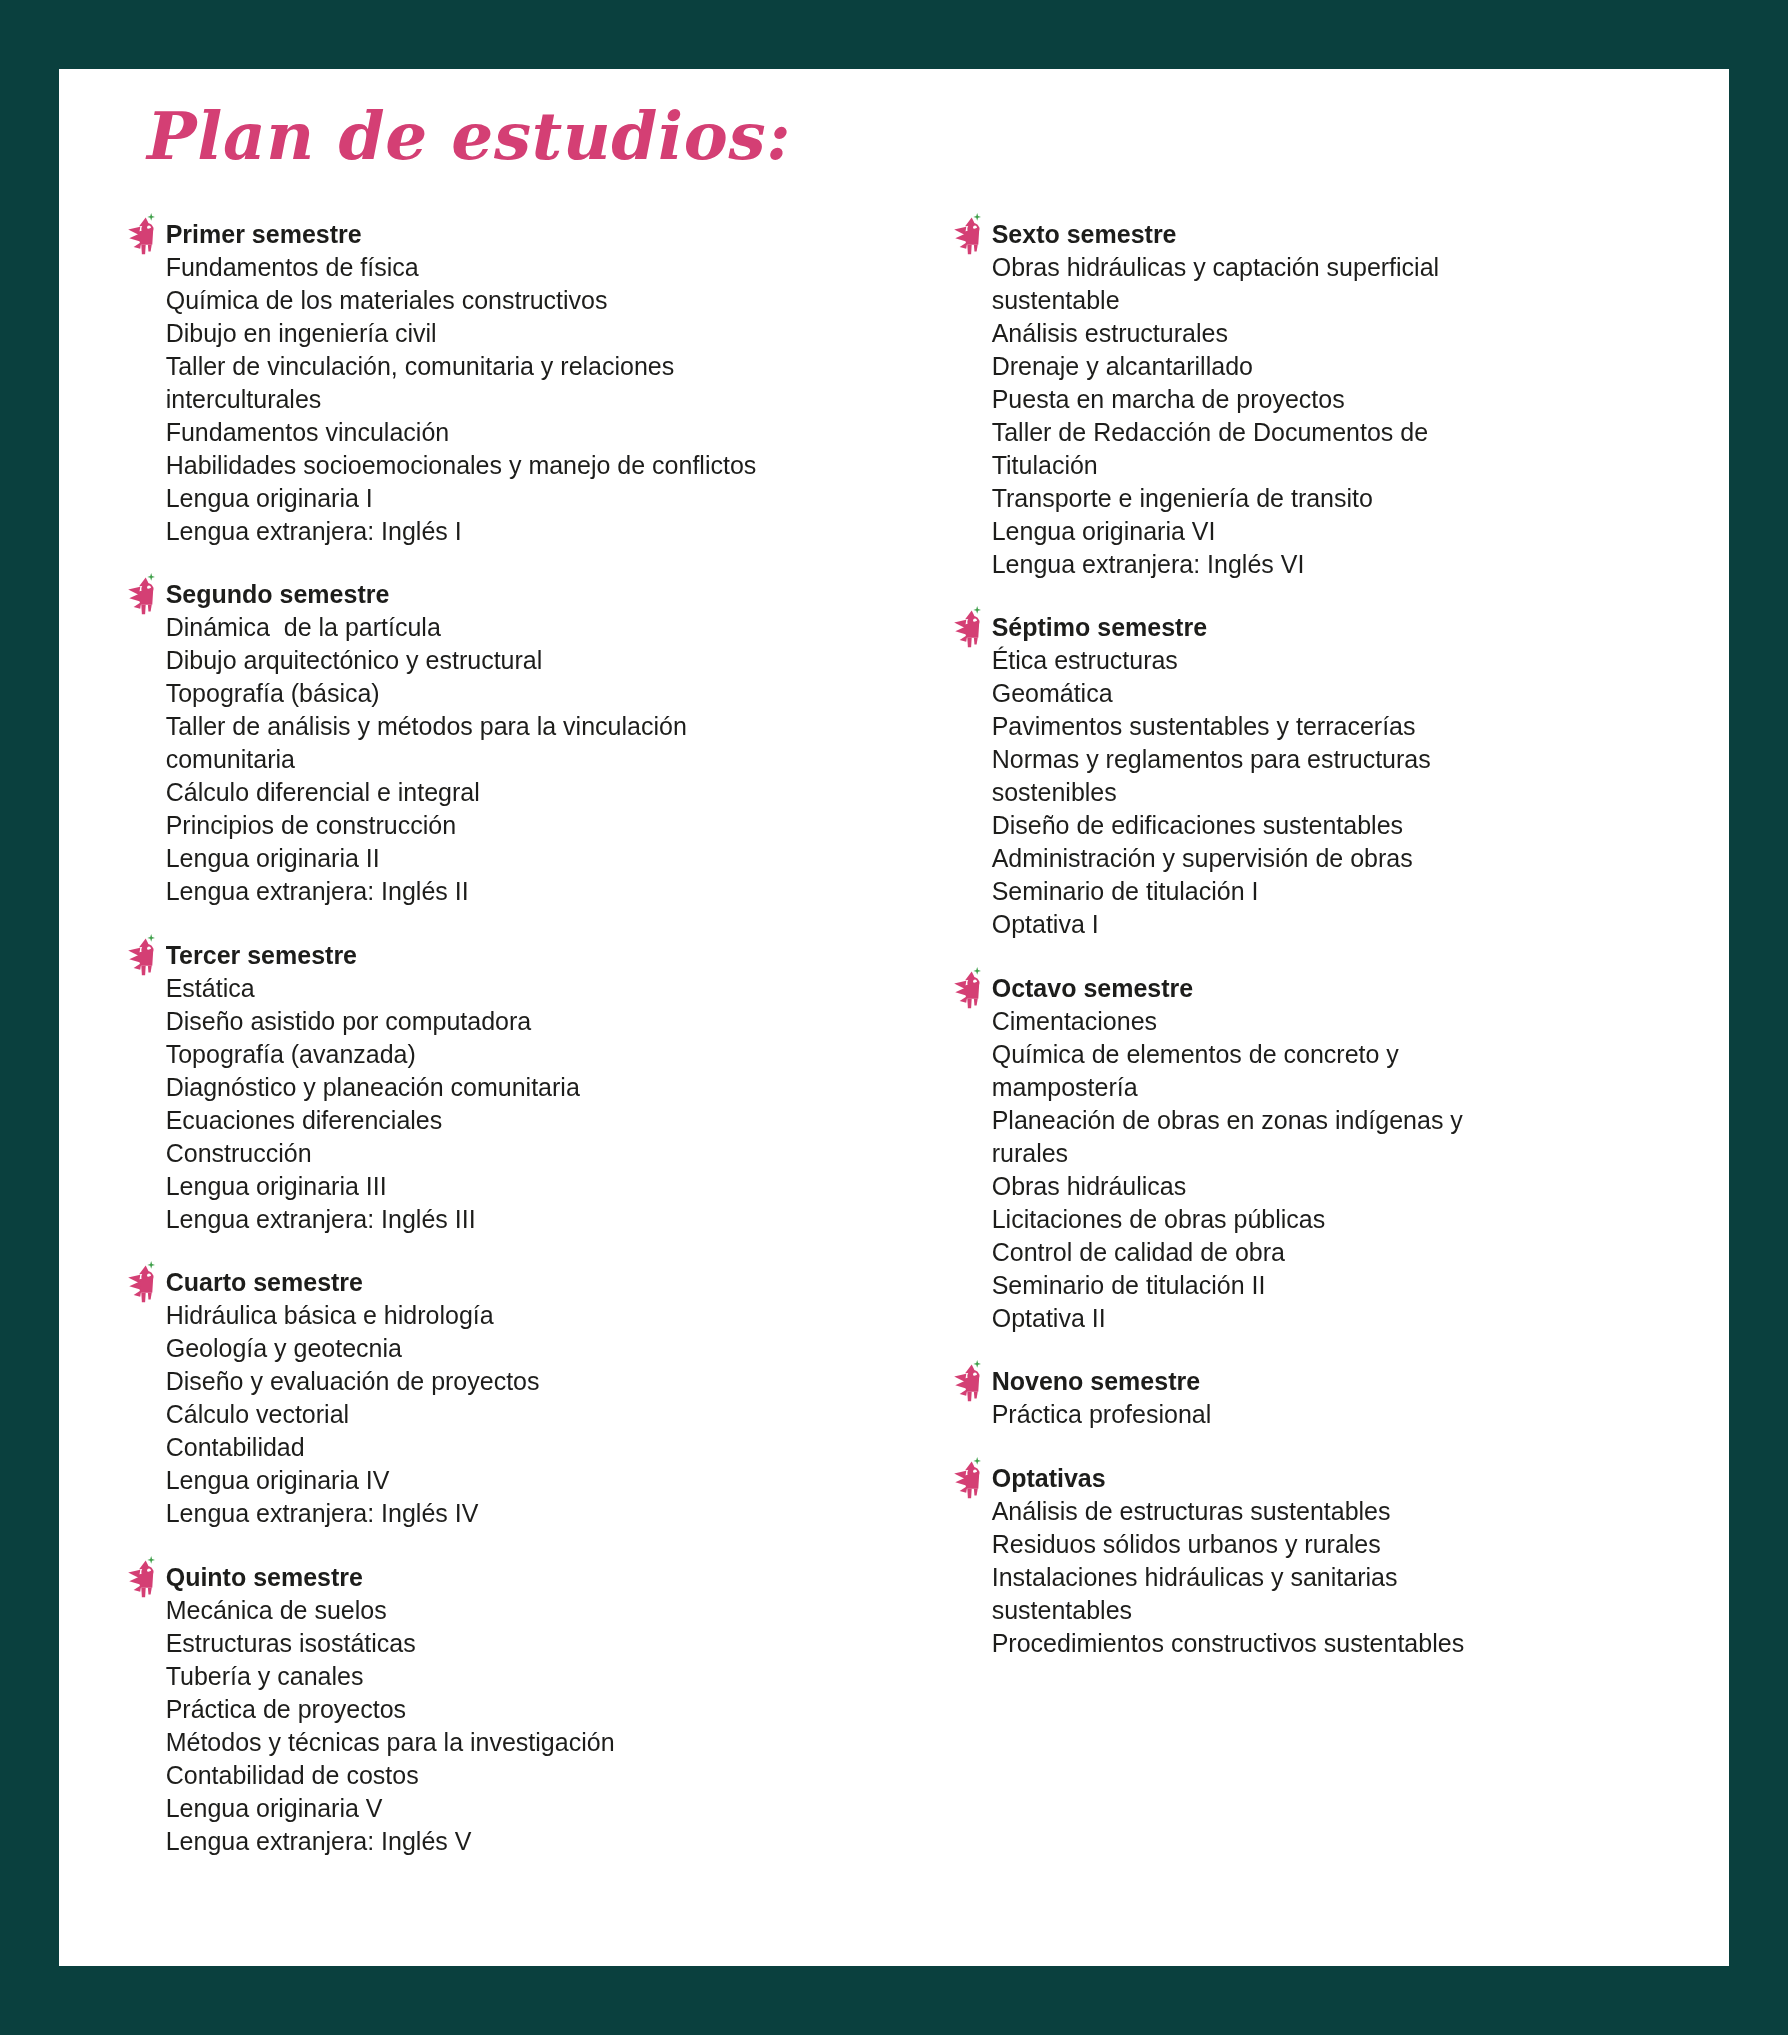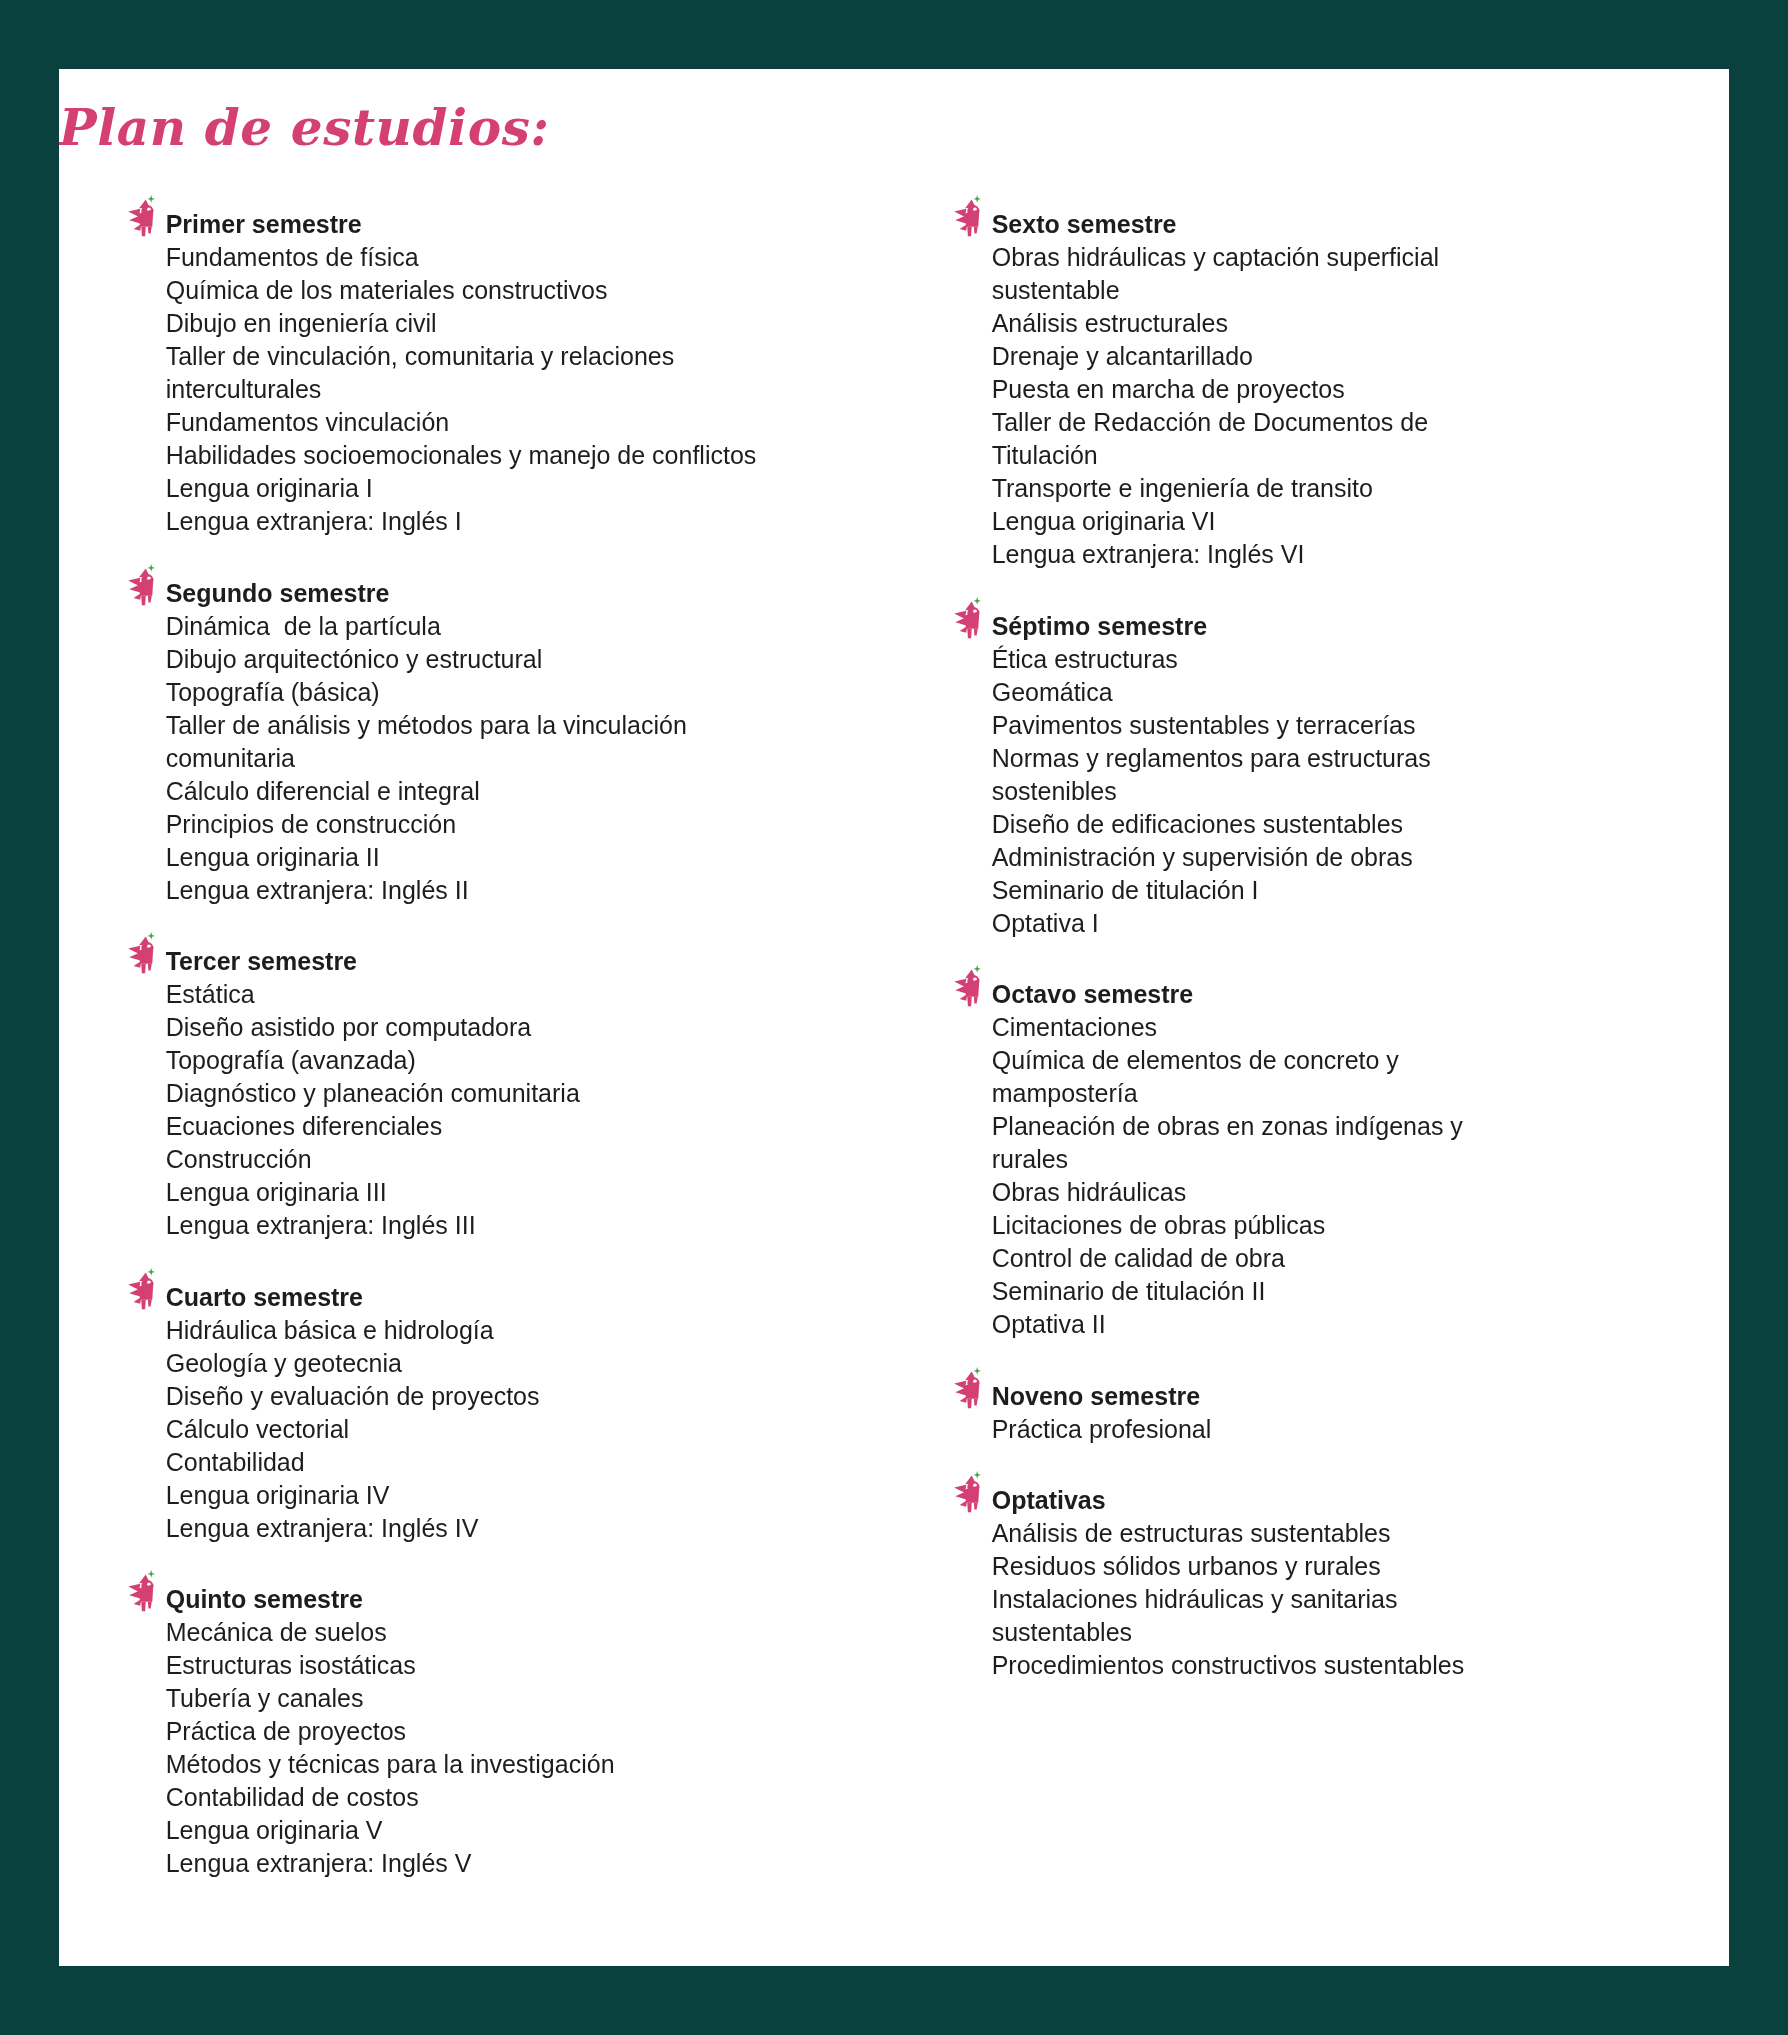--- a/index.html
+++ b/index.html
@@ -11,41 +11,42 @@
   }
   .page{
     position:absolute;left:59px;top:69px;
     width:1670px;height:1897px;
     background:#ffffff;
     box-sizing:border-box;
     padding-top:31px;
     overflow:hidden;
   }
   .title{
+    margin-left:88px;
     color:#d43f74;
     font-family:"DejaVu Serif",serif;
     font-style:italic;
     font-weight:700;
-    font-size:50px;
+    font-size:66px;
     line-height:1.1;
     letter-spacing:0.6px;
   }
   .cols{
     display:flex;
     margin-left:68px;
     margin-top:45px;
     align-items:flex-start;
   }
   .col{display:block;}
   .col-left{width:652px;flex:none;}
   .col-right{flex:none;margin-left:174px;width:584px;}
   .sec{display:flex;margin-bottom:30.5px;align-items:flex-start;}
   .sec-icon{flex:none;width:33px;margin-top:-5.7px;}
   .sec-icon svg{display:block;width:33px;height:46px;}
-  .sec-body{margin-left:5.7px;flex:1;min-width:0;margin-top:8px;}
+  .sec-body{margin-left:5.7px;flex:1;min-width:0;}
   .line{
     font-size:25px;
     line-height:33px;
     color:#1d1d1b;
     white-space:pre-wrap;
   }
   .sec-heading{font-weight:700;}
 </style>
 </head>
 <body>

